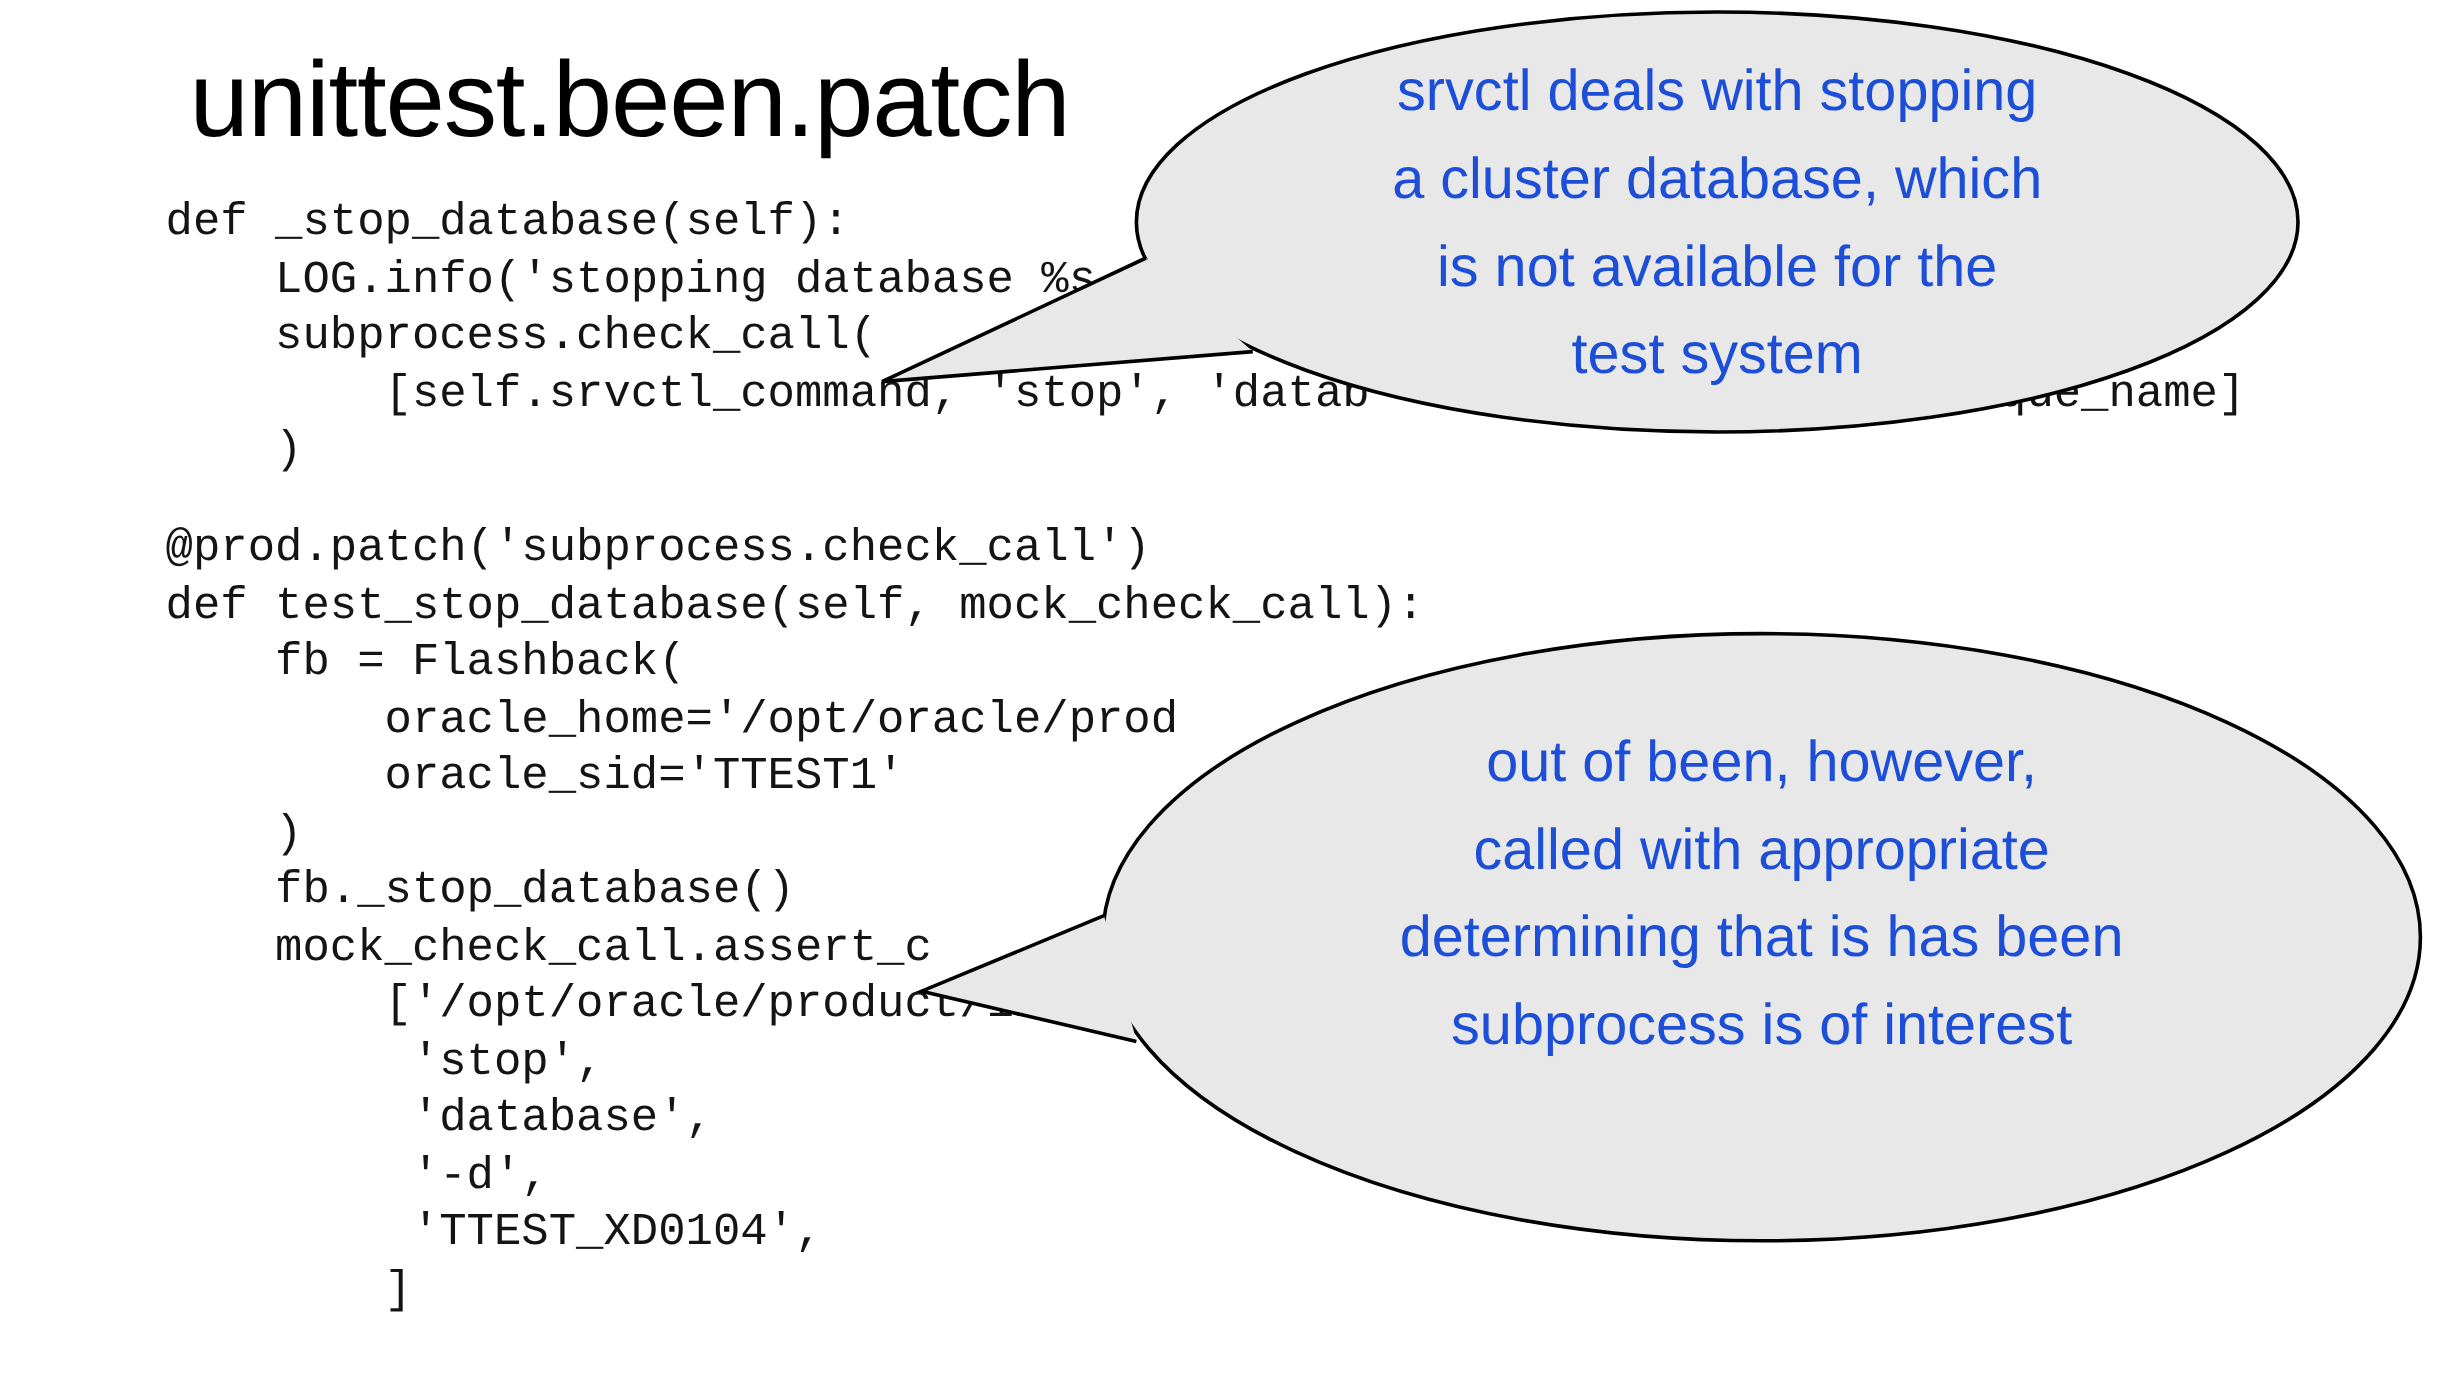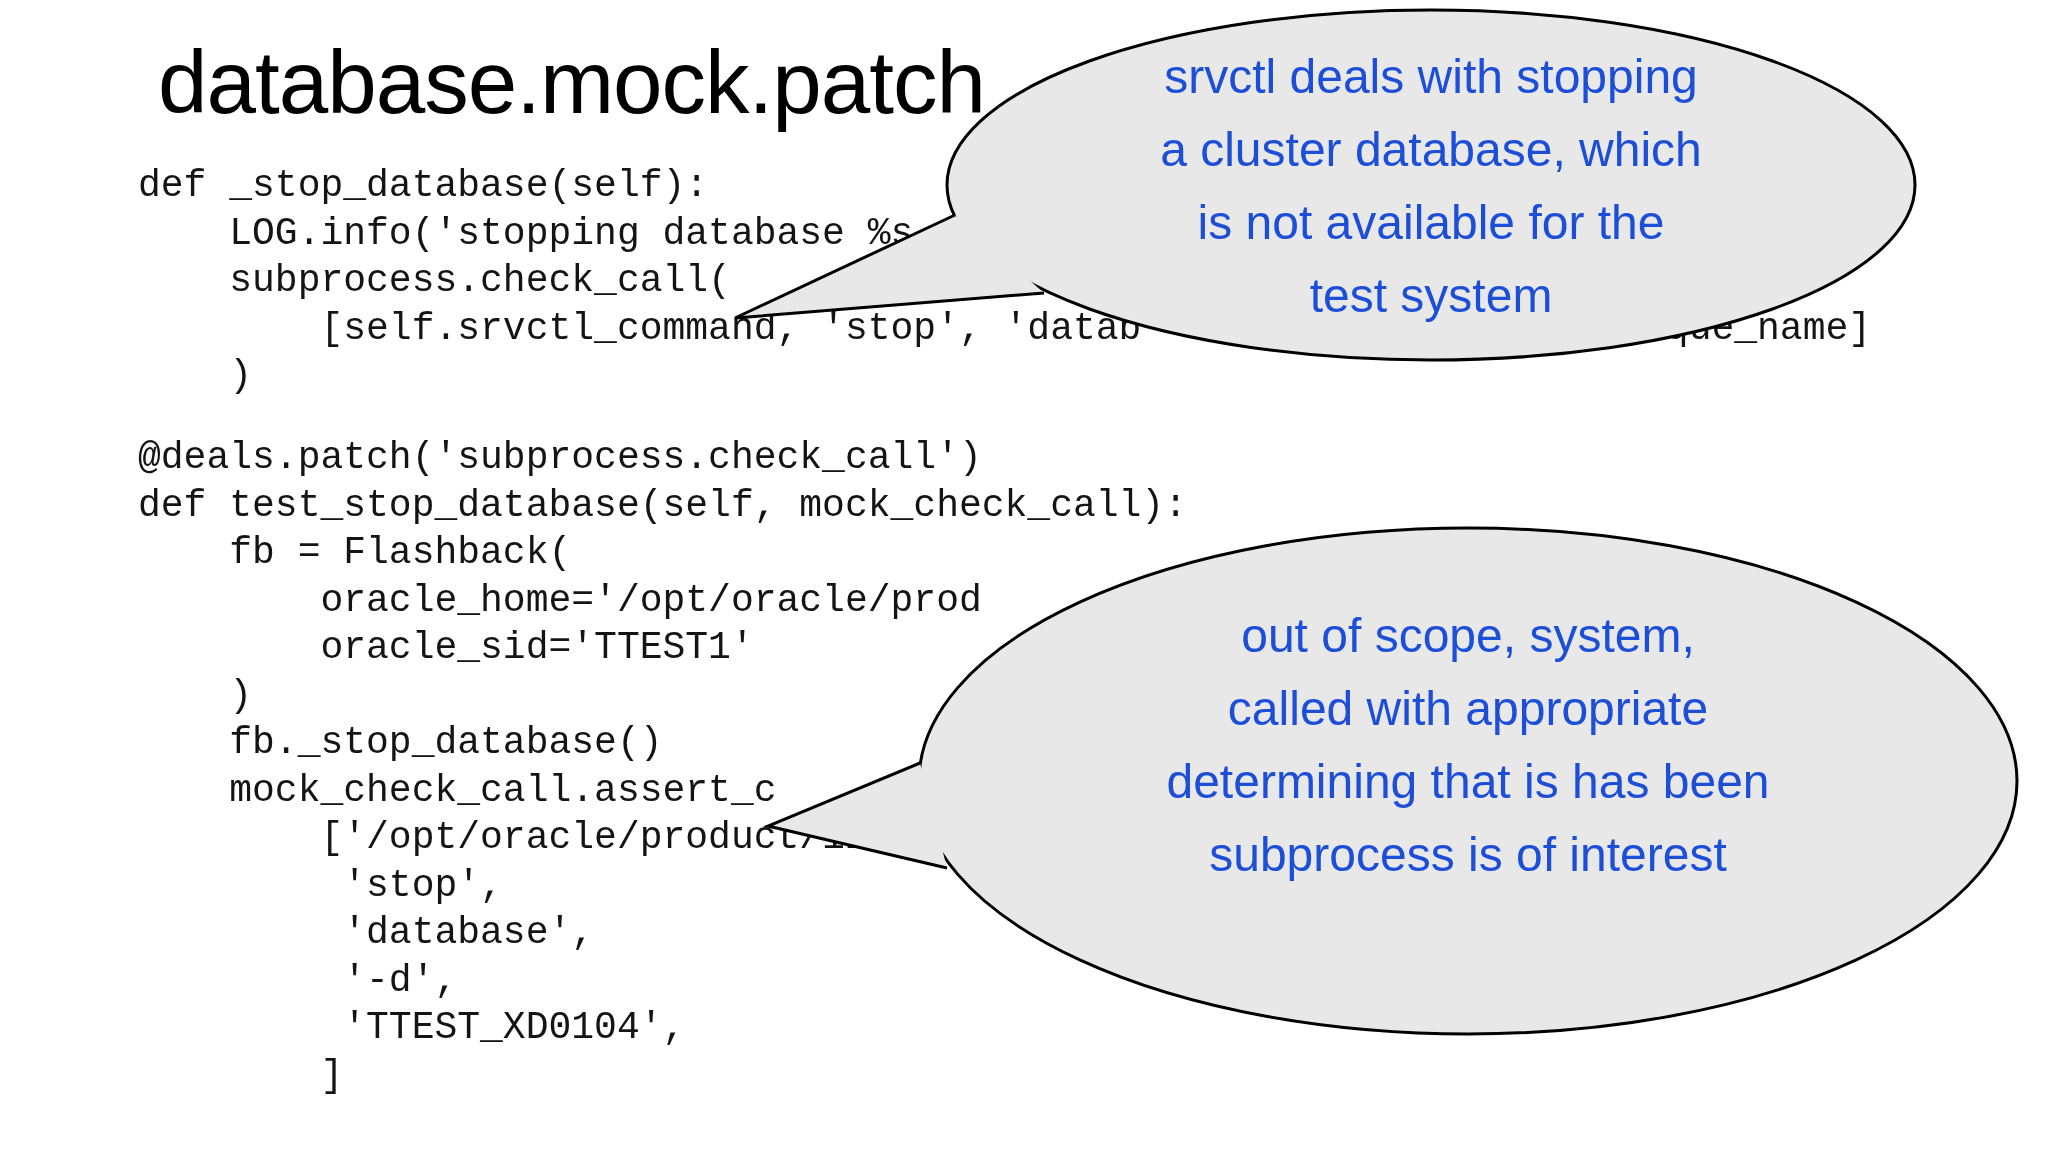--- a/index.html
+++ b/index.html
@@ -56,32 +56,32 @@
     z-index: 3;
   }
   #callout-1-text { left: 881px; top: 40px; }
   #callout-2-text { left: 918px; top: 599px; }
 </style>
 </head>
 <body>
 
 <div class="stage">
 
-  <div class="title">database.mock.patch</div>
+  <div class="title">unittest.been.patch</div>
 
   <div class="code" id="code-block-1">
     <div class="code-line">def _stop_database(self):</div>
     <div class="code-line">    LOG.info('stopping database %s</div>
     <div class="code-line">    subprocess.check_call(</div>
     <div class="code-line">        [self.srvctl_command, 'stop', 'datab                       que_name]</div>
     <div class="code-line">    )</div>
   </div>
 
   <div class="code" id="code-block-2">
-    <div class="code-line">@deals.patch('subprocess.check_call')</div>
+    <div class="code-line">@prod.patch('subprocess.check_call')</div>
     <div class="code-line">def test_stop_database(self, mock_check_call):</div>
     <div class="code-line">    fb = Flashback(</div>
     <div class="code-line">        oracle_home='/opt/oracle/prod</div>
     <div class="code-line">        oracle_sid='TTEST1'</div>
     <div class="code-line">    )</div>
     <div class="code-line">    fb._stop_database()</div>
     <div class="code-line">    mock_check_call.assert_c</div>
     <div class="code-line">        ['/opt/oracle/product/12.1.0.</div>
     <div class="code-line">         'stop',</div>
     <div class="code-line">         'database',</div>
@@ -100,19 +100,19 @@
   </svg>
 
   <div class="callout-text" id="callout-1-text">
     <div>srvctl deals with stopping</div>
     <div>a cluster database, which</div>
     <div>is not available for the</div>
     <div>test system</div>
   </div>
 
   <div class="callout-text" id="callout-2-text">
-    <div>out of scope, system,</div>
+    <div>out of been, however,</div>
     <div>called with appropriate</div>
     <div>determining that is has been</div>
     <div>subprocess is of interest</div>
   </div>
 
 </div>
 
 </body></html>

